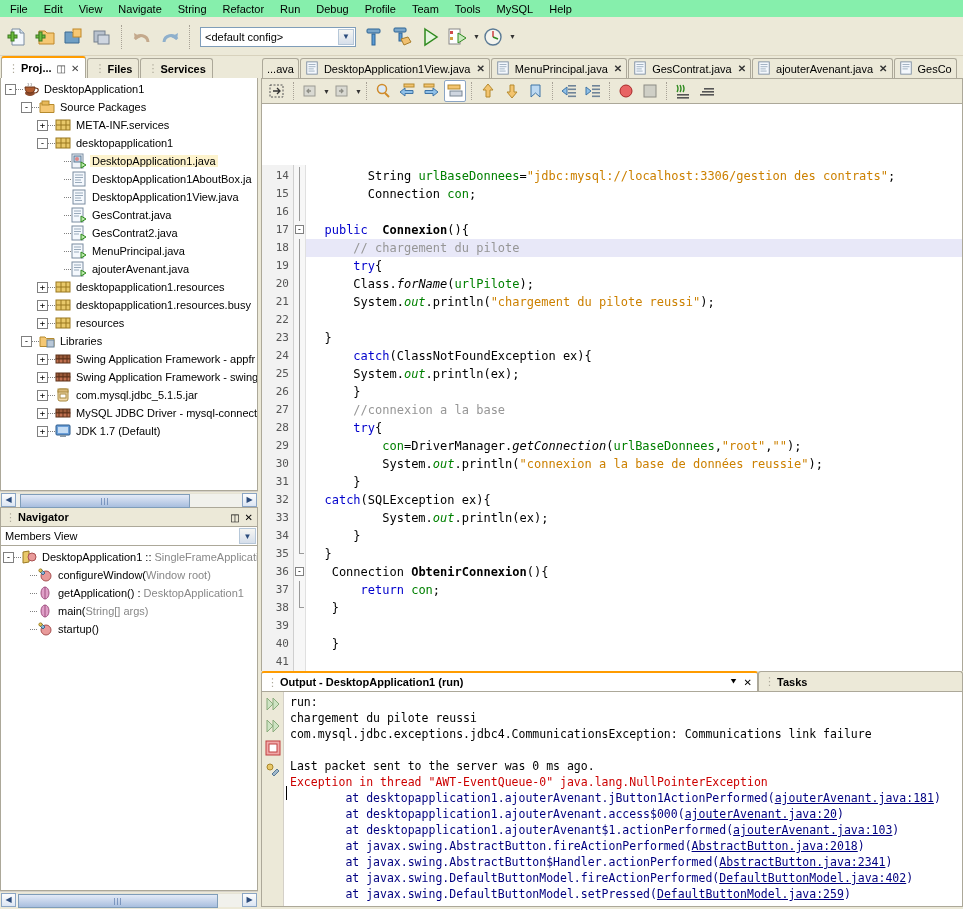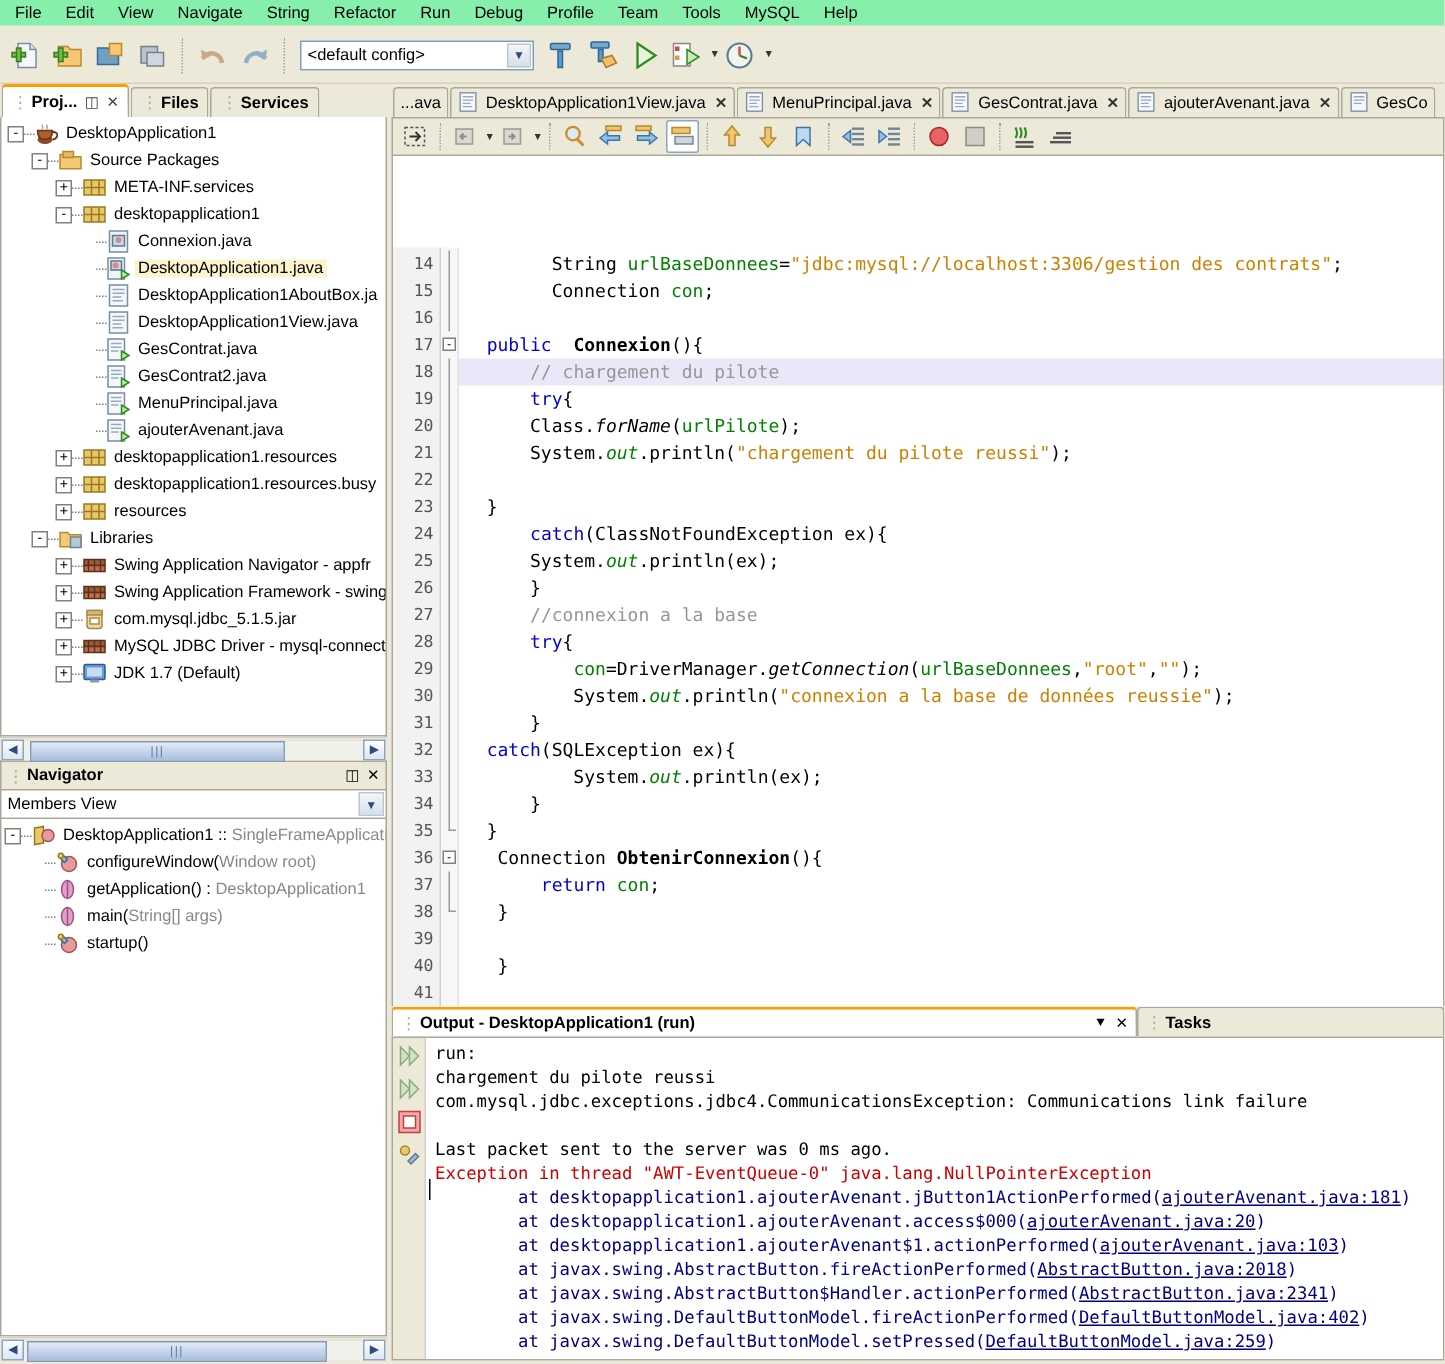--- a/index.html
+++ b/index.html
@@ -494,33 +494,20 @@
               <span class="tog">-</span>
               <span class="dash"></span>
               <span class="ico">
                 <svg width="16" height="16" viewBox="0 0 16 16">
                   <rect x="1" y="3" width="14" height="10" fill="#e8c86a" stroke="#9a7820"></rect>
                   <path d="M1 8 h14 M6 3 v10 M11 3 v10" stroke="#9a7820" fill="none"></path>
                 </svg>
               </span>
               <span class="tlabel">desktopapplication1</span>
             </div>
-            <div class="trow">
-              <span class="ind" style="width: 50px;"></span>
-              <span class="togspace"></span>
-              <span class="dash"></span>
-              <span class="ico">
-                <svg width="16" height="16" viewBox="0 0 16 16">
-                  <rect x="2" y="1" width="12" height="14" fill="#f0f4fa" stroke="#7a8ca0"></rect>
-                  <rect x="4" y="4" width="8" height="7" fill="#c8d8ea" stroke="#5a7a95"></rect>
-                  <circle cx="8" cy="7" r="2" fill="#d88"></circle>
-                </svg>
-              </span>
-              <span class="tlabel">Connexion.java</span>
-            </div>
             <div class="trow sel">
               <span class="ind" style="width: 50px;"></span>
               <span class="togspace"></span>
               <span class="dash"></span>
               <span class="ico">
                 <svg width="16" height="16" viewBox="0 0 16 16">
                   <rect x="1" y="1" width="11" height="14" fill="#f0f4fa" stroke="#7a8ca0"></rect>
                   <rect x="3" y="3" width="7" height="6" fill="#c8d8ea" stroke="#5a7a95"></rect>
                   <circle cx="6" cy="6" r="2" fill="#d88"></circle>
                   <path d="M10 9 l5 3 l-5 3 z" fill="#b9e8a8" stroke="#2f8a1e"></path>
@@ -656,21 +643,21 @@
               <span class="ind" style="width: 34px;"></span>
               <span class="tog">+</span>
               <span class="dash"></span>
               <span class="ico">
                 <svg width="16" height="16" viewBox="0 0 16 16">
                   <rect x="1" y="4" width="14" height="4" fill="#9a5a3a" stroke="#5c3018"></rect>
                   <rect x="1" y="8" width="14" height="4" fill="#c07050" stroke="#5c3018"></rect>
                   <path d="M4 4 v8 M8 4 v8 M12 4 v8" stroke="#5c3018"></path>
                 </svg>
               </span>
-              <span class="tlabel">Swing Application Navigator - appfr</span>
+              <span class="tlabel">Swing Application Framework - appfr</span>
             </div>
             <div class="trow">
               <span class="ind" style="width: 34px;"></span>
               <span class="tog">+</span>
               <span class="dash"></span>
               <span class="ico">
                 <svg width="16" height="16" viewBox="0 0 16 16">
                   <rect x="1" y="4" width="14" height="4" fill="#9a5a3a" stroke="#5c3018"></rect>
                   <rect x="1" y="8" width="14" height="4" fill="#c07050" stroke="#5c3018"></rect>
                   <path d="M4 4 v8 M8 4 v8 M12 4 v8" stroke="#5c3018"></path>

